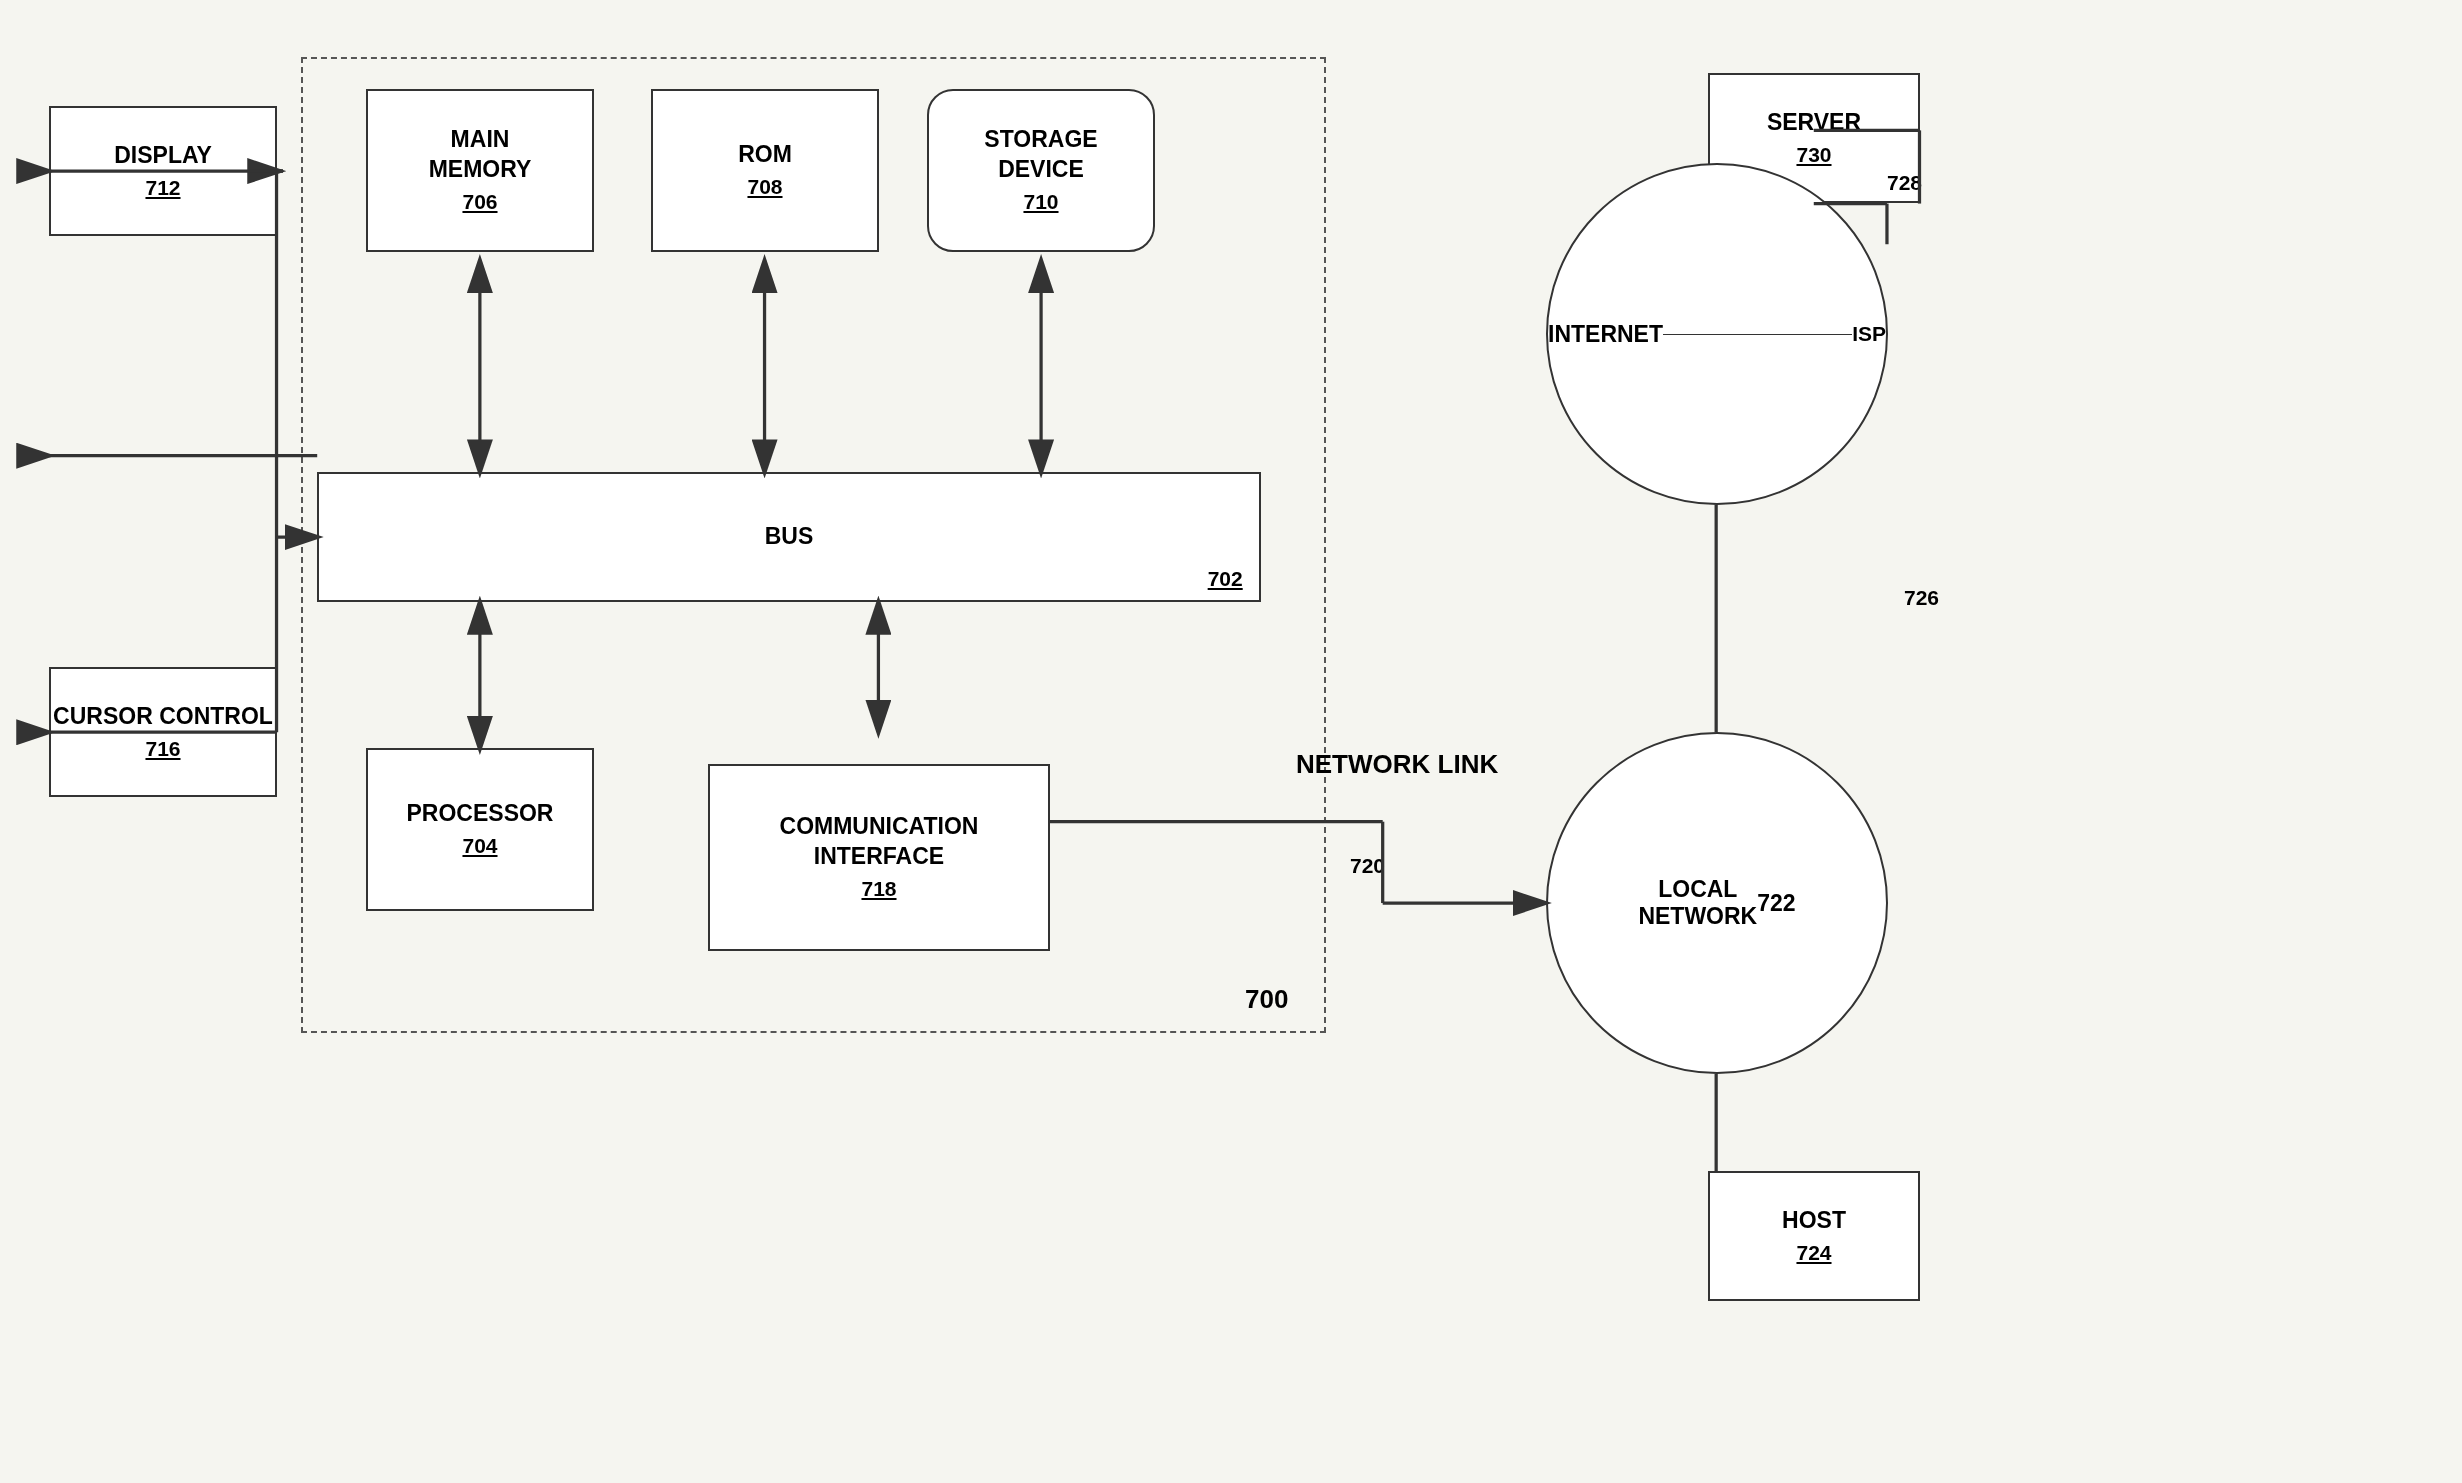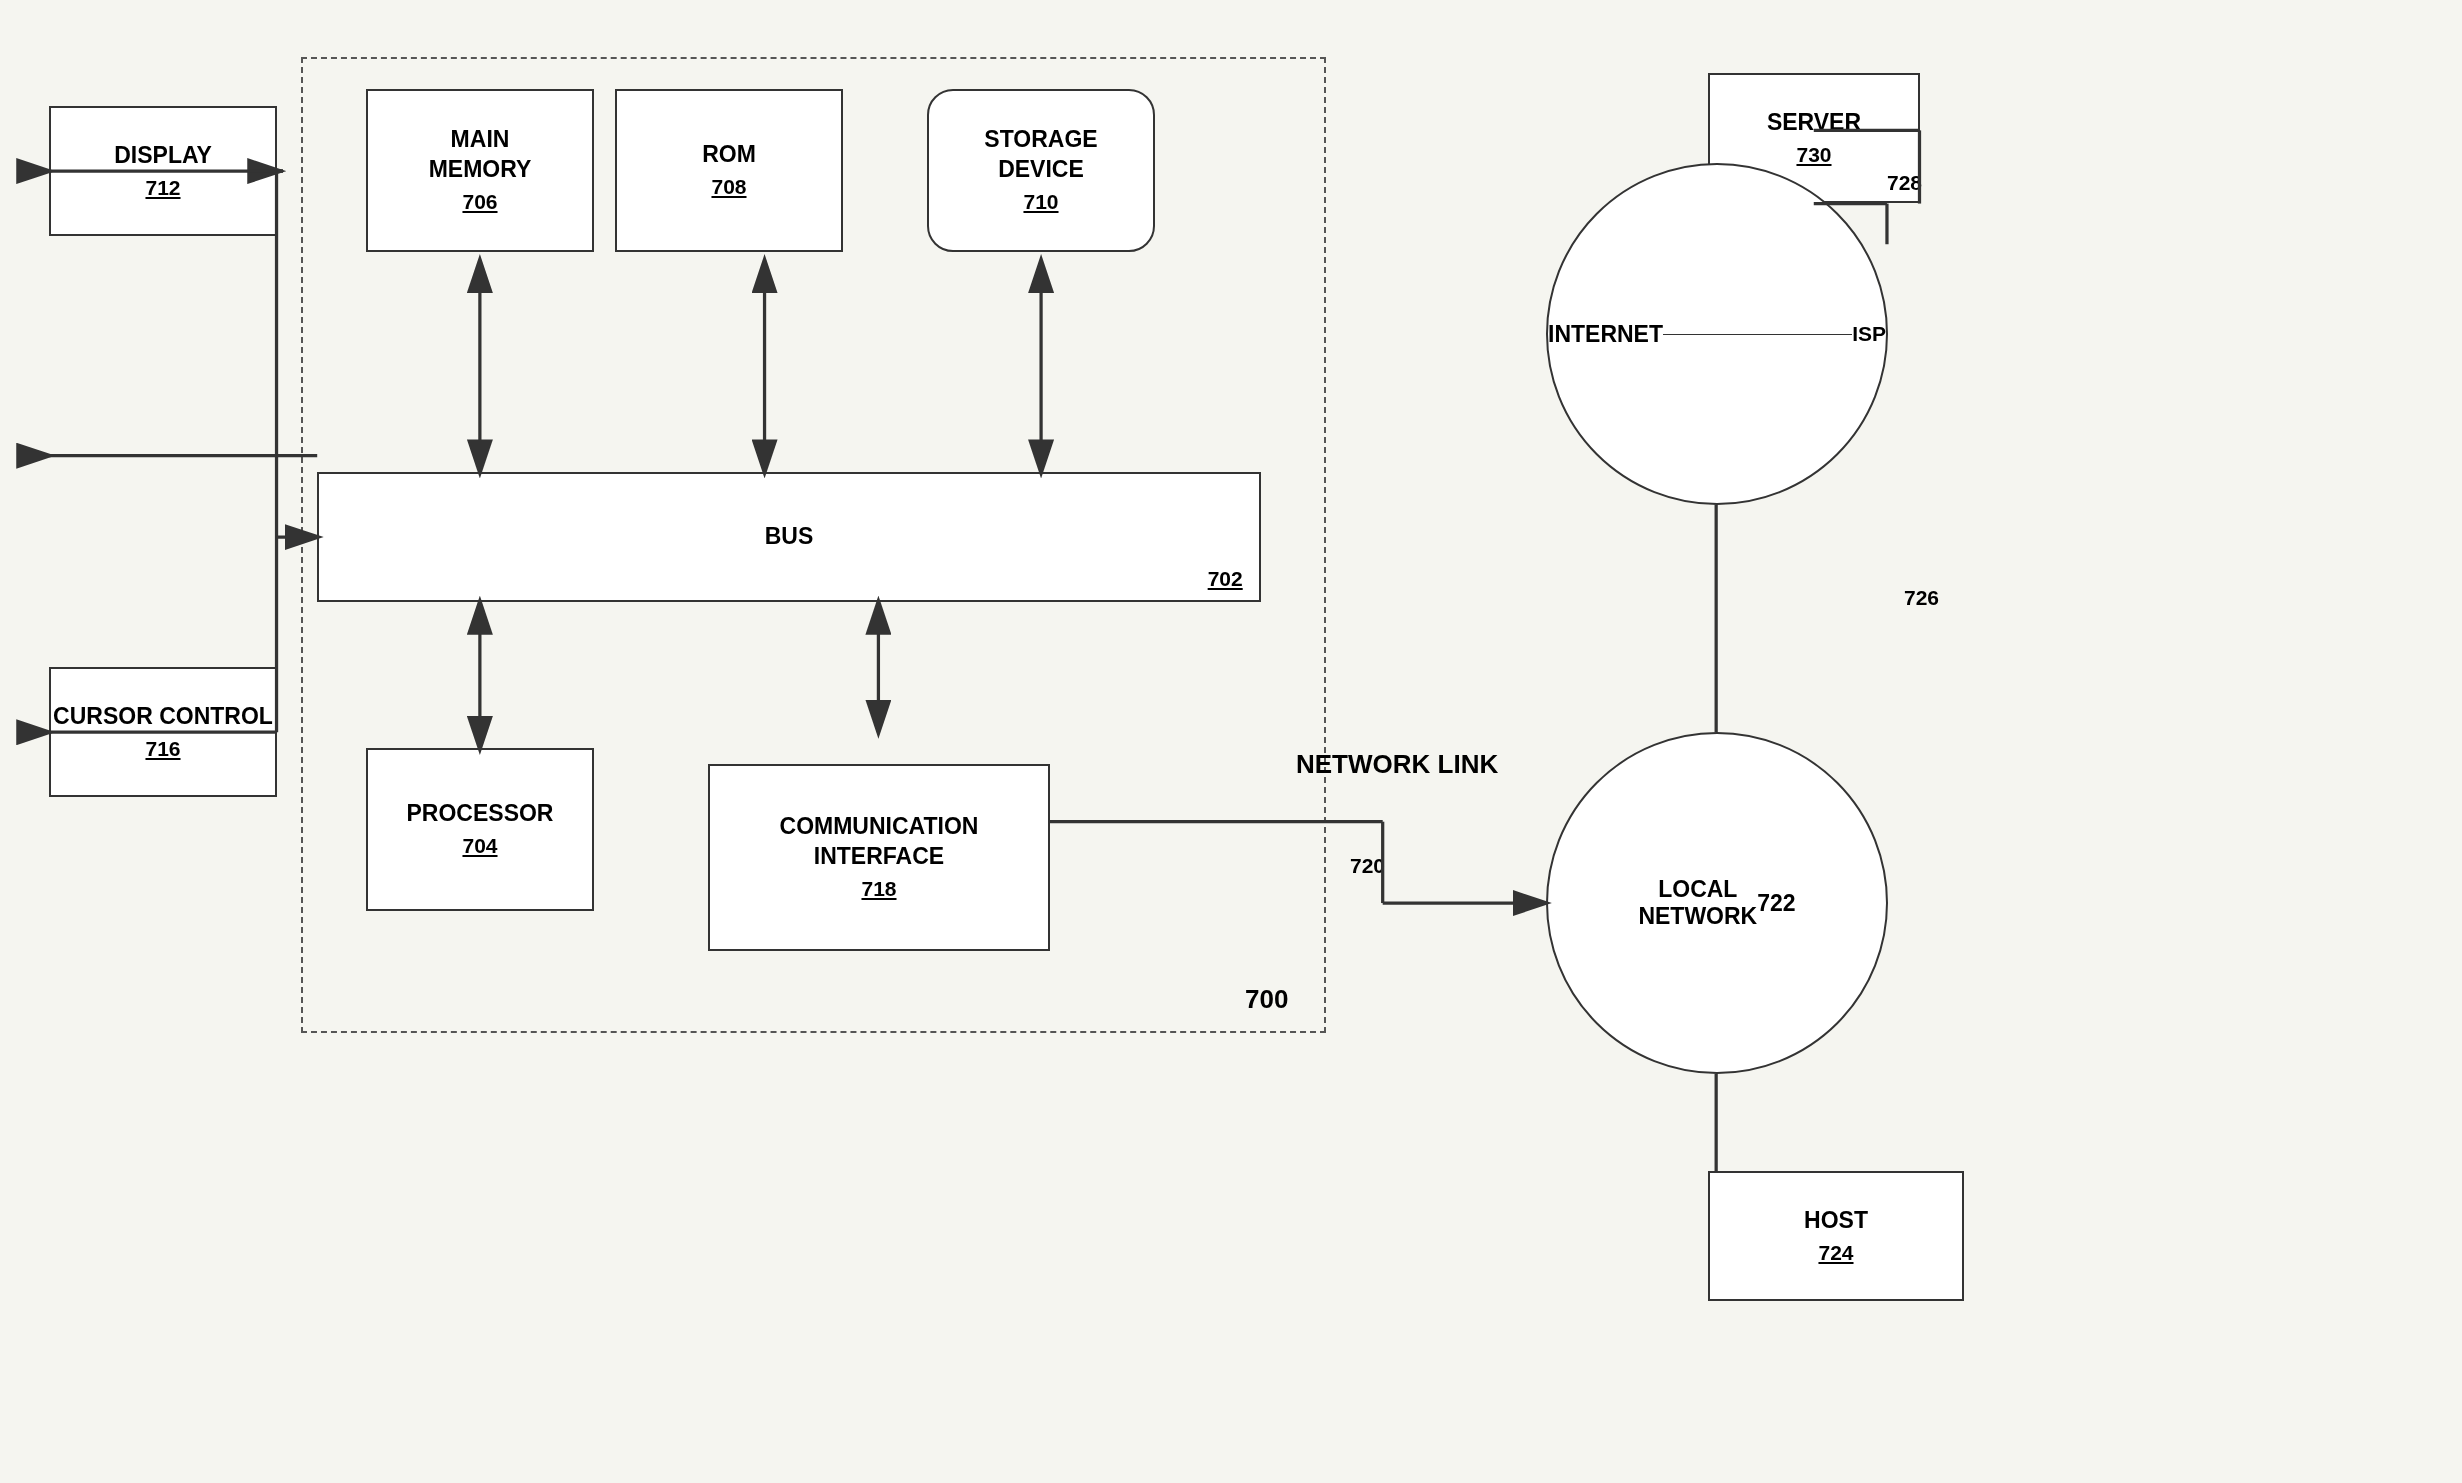--- a/index.html
+++ b/index.html
@@ -107,21 +107,21 @@
   <div class="box" style="left: 49px; top: 667px; width: 228px; height: 130px;">
     <span>CURSOR CONTROL</span>
     <span class="ref-num">716</span>
   </div>
 
   <div class="box" style="left: 366px; top: 89px; width: 228px; height: 163px;">
     <span>MAIN<br>MEMORY</span>
     <span class="ref-num">706</span>
   </div>
 
-  <div class="box" style="left: 615px; top: 89px; width: 228px; height: 163px;">
+  <div class="box" style="left: 651px; top: 89px; width: 228px; height: 163px;">
     <span>ROM</span>
     <span class="ref-num">708</span>
   </div>
 
   <div class="box" style="left: 927px; top: 89px; width: 228px; height: 163px; border-radius: 26px;">
     <span>STORAGE<br>DEVICE</span>
     <span class="ref-num">710</span>
   </div>
 
   <div class="box" style="left: 317px; top: 472px; width: 944px; height: 130px;">
@@ -137,21 +137,21 @@
   <div class="box" style="left: 708px; top: 732px; width: 342px; height: 187px; margin-top: 32px;">
     <span>COMMUNICATION<br>INTERFACE</span>
     <span class="ref-num">718</span>
   </div>
 
   <div class="box" style="left: 1708px; top: 73px; width: 212px; height: 130px;">
     <span>SERVER</span>
     <span class="ref-num">730</span>
   </div>
 
-  <div class="box" style="left: 1708px; top: 1171px; width: 256px; height: 130px;">
+  <div class="box" style="left: 1708px; top: 1171px; width: 212px; height: 130px;">
     <span>HOST</span>
     <span class="ref-num">724</span>
   </div>
 
   <div class="circle" style="left: 1546px; top: 163px; width: 342px; height: 342px;">
     <span class="top-text">INTERNET</span>
     <div class="divider"></div>
     <span class="bottom-text">ISP</span>
   </div>
 

